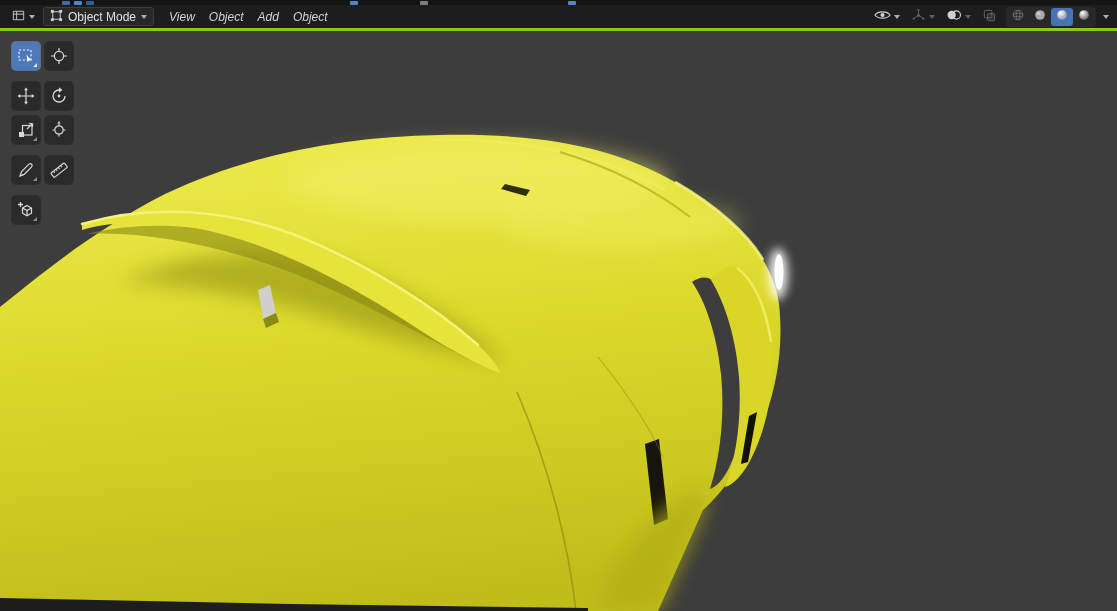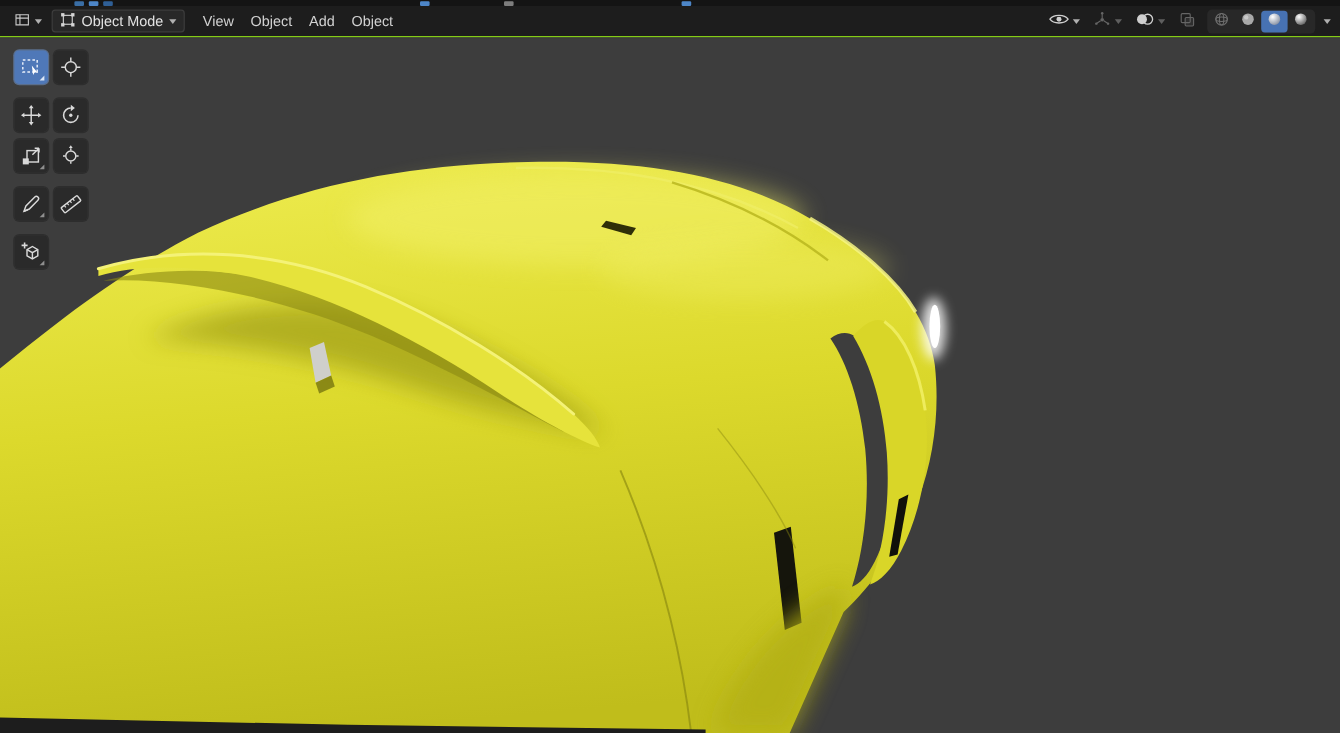--- a/index.html
+++ b/index.html
@@ -10,28 +10,28 @@
     font-family:"Liberation Sans", "DejaVu Sans", sans-serif;
     -webkit-font-smoothing:antialiased;
   }
   
   .topstrip { position:relative; height:5px; background:#141414; }
   .speck { position:absolute; top:1px; width:8px; height:4px; border-radius:1px; }
 
   
   .header {
     display:flex; align-items:center; height:26px; background:#1d1d1d;
-    padding:0 8px; border-bottom:1px solid #84cc16; color:#d2d2d2; font-size:12px;
+    padding:0 8px; border-bottom:3px solid #84cc16; color:#d2d2d2; font-size:12px;
   }
   .editor-type { display:flex; align-items:center; gap:3px; background:none; border:none; padding:2px 3px; border-radius:3px; }
   .mode-dd {
     display:flex; align-items:center; gap:5px; background:#282828; border:1px solid #3d3d3d;
     border-radius:3px; height:19px; padding:0 6px; color:#e2e2e2; font-size:12px; margin-left:5px;
   }
-  .menus { display:flex; align-items:center; margin-left:8px; }
+  .menus { display:flex; align-items:center; margin-left:8px;font-style:italic; }
   .menu { padding:2px 7px; border-radius:3px; color:#d2d2d2; }
   .chev { width:0; height:0; border-left:3.5px solid transparent; border-right:3.5px solid transparent; border-top:4px solid #b0b0b0; display:inline-block; }
   .hgroup-right { margin-left:auto; display:flex; align-items:center; gap:7px; }
   .hbtn { display:flex; align-items:center; gap:3px; background:none; border:none; padding:1px 2px; border-radius:3px; }
   .dim { opacity:.45; }
   .shading-group { display:flex; align-items:center; background:#282828; border-radius:4px; padding:1px; height:20px; }
   .seg { width:22px; height:18px; display:flex; align-items:center; justify-content:center; border-radius:3px; background:none; border:none; padding:0; }
   .seg.active { background:#4772b3; }
 
   

